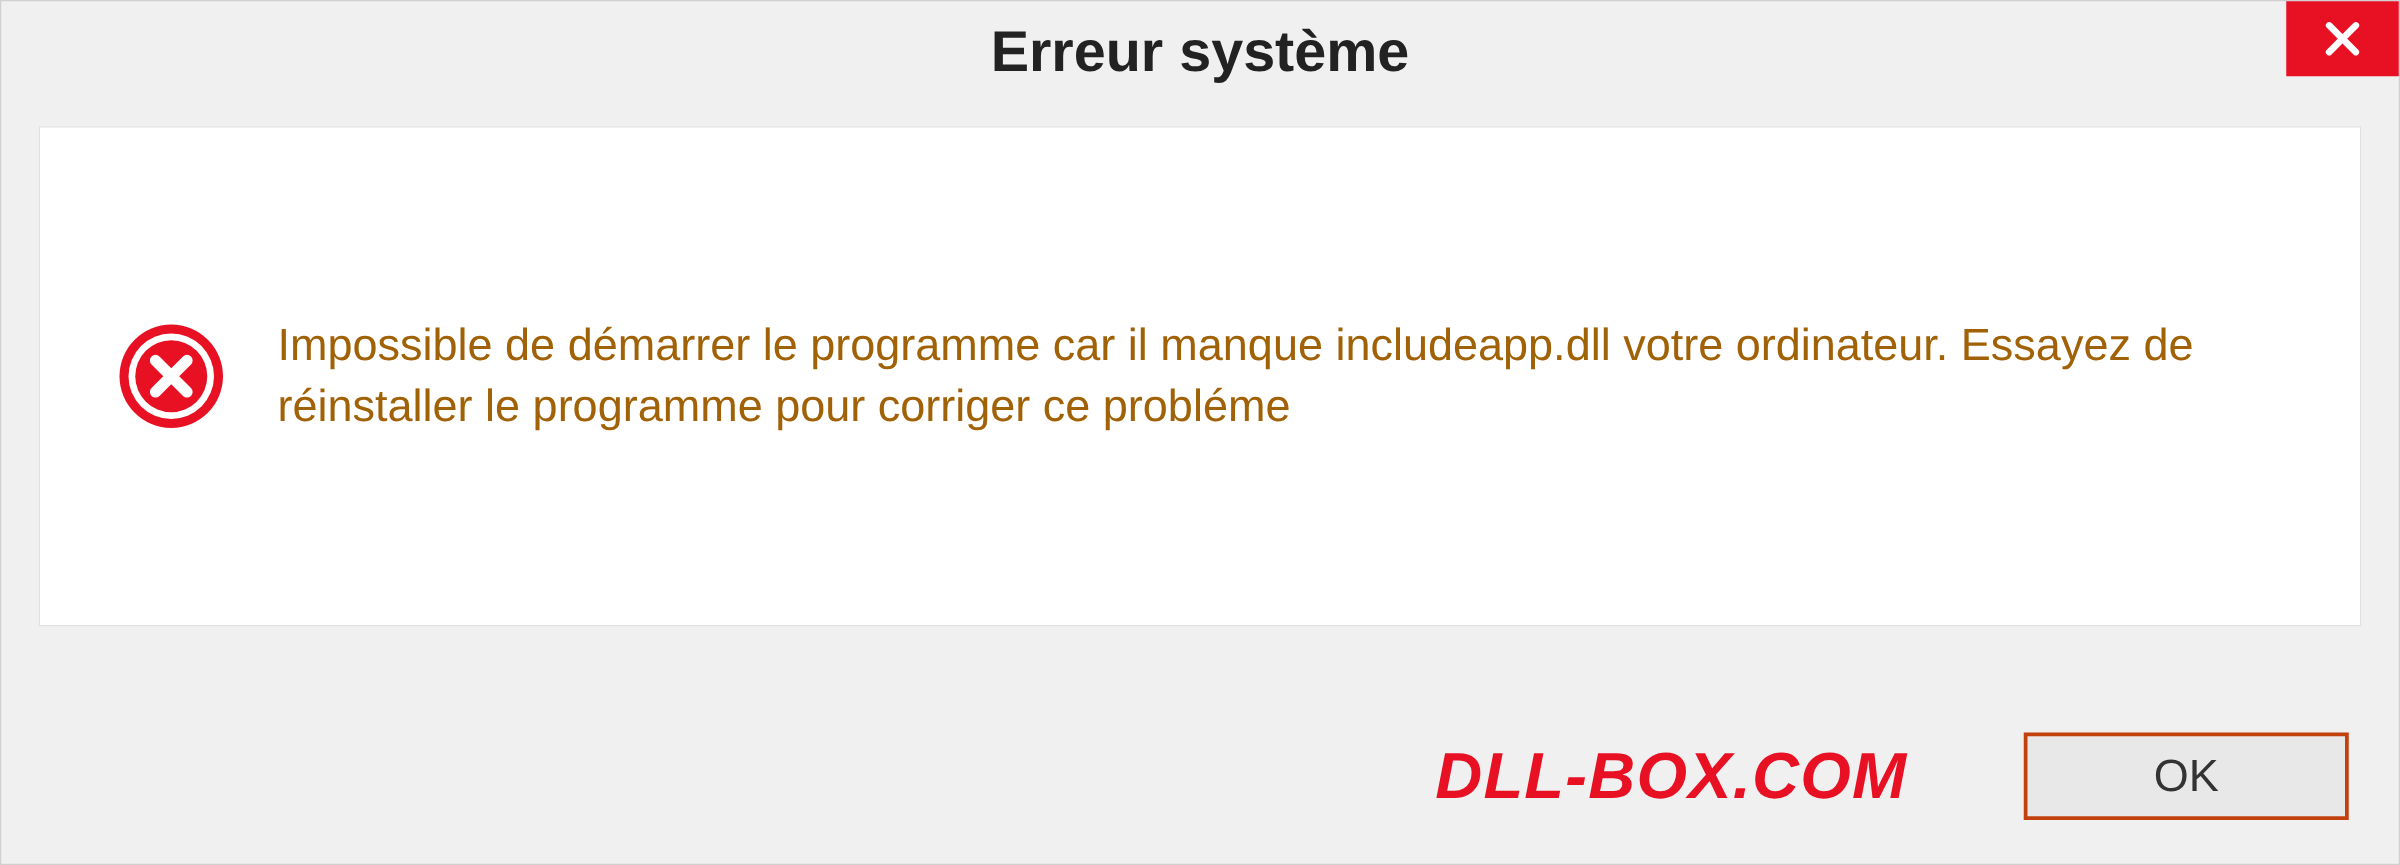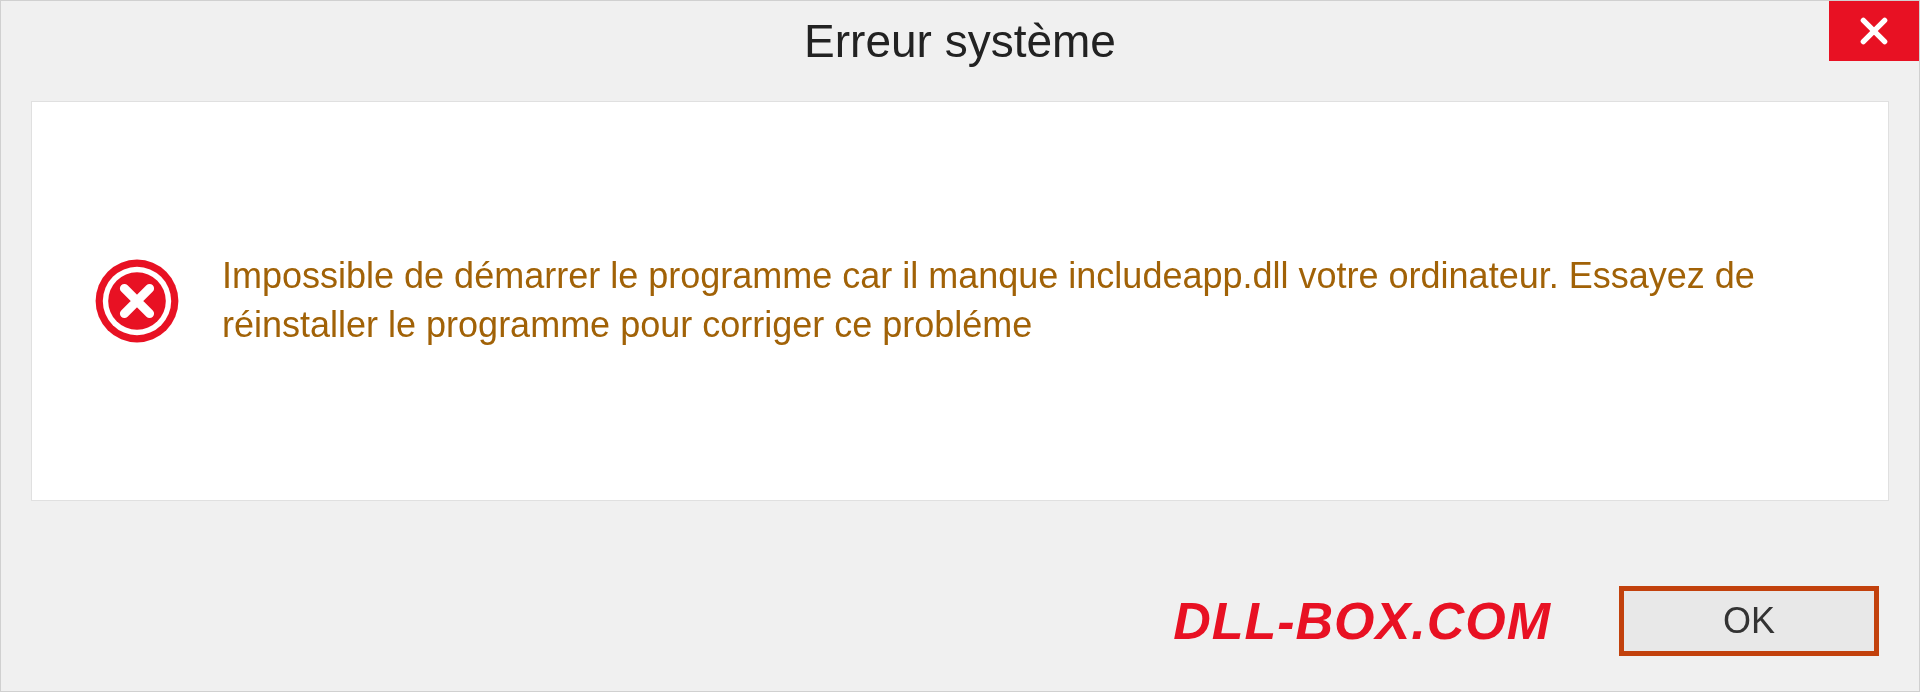--- a/index.html
+++ b/index.html
@@ -22,21 +22,21 @@
     }
     .titlebar {
       height: 80px;
       display: flex;
       align-items: center;
       justify-content: center;
       position: relative;
     }
     .title-text {
       font-size: 46px;
-      font-weight: 400;
+      font-weight: 700;
       color: #222;
     }
     .close-btn {
       position: absolute;
       top: 0;
       right: 0;
       width: 90px;
       height: 60px;
       background: #e81123;
       display: flex;
@@ -72,35 +72,35 @@
     .footer {
       position: absolute;
       bottom: 0;
       left: 0;
       right: 0;
       height: 140px;
       display: flex;
       align-items: center;
       justify-content: flex-end;
       padding: 0 40px;
-      gap: 68px;
+      gap: 93px;
     }
     .watermark {
       font-size: 52px;
       font-weight: 800;
       color: #e81123;
       letter-spacing: 1px;
       font-style: italic;
       font-family: Arial, sans-serif;
     }
     .ok-btn {
       width: 260px;
       height: 70px;
       background: #e8e8e8;
-      border: 5px solid #c2410c;
+      border: 3px solid #c2410c;
       font-size: 36px;
       color: #333;
       cursor: pointer;
       display: flex;
       align-items: center;
       justify-content: center;
       font-family: inherit;
     }
   </style>
 </head>

